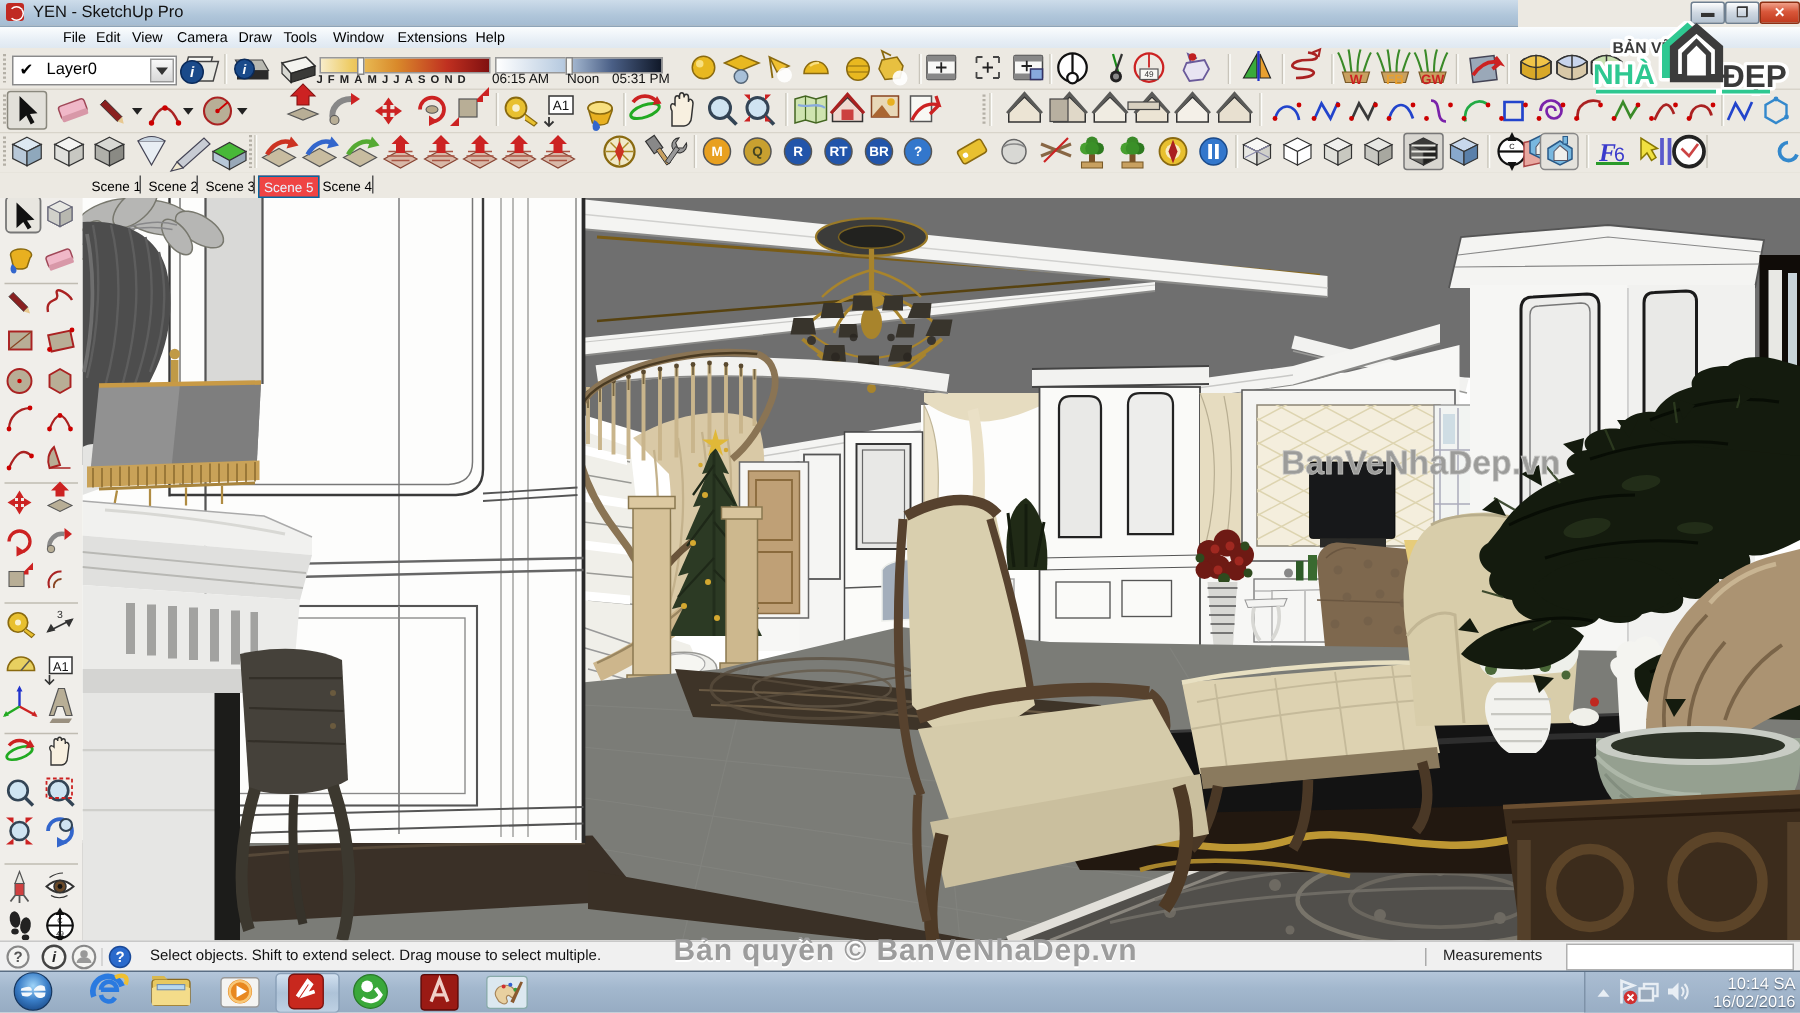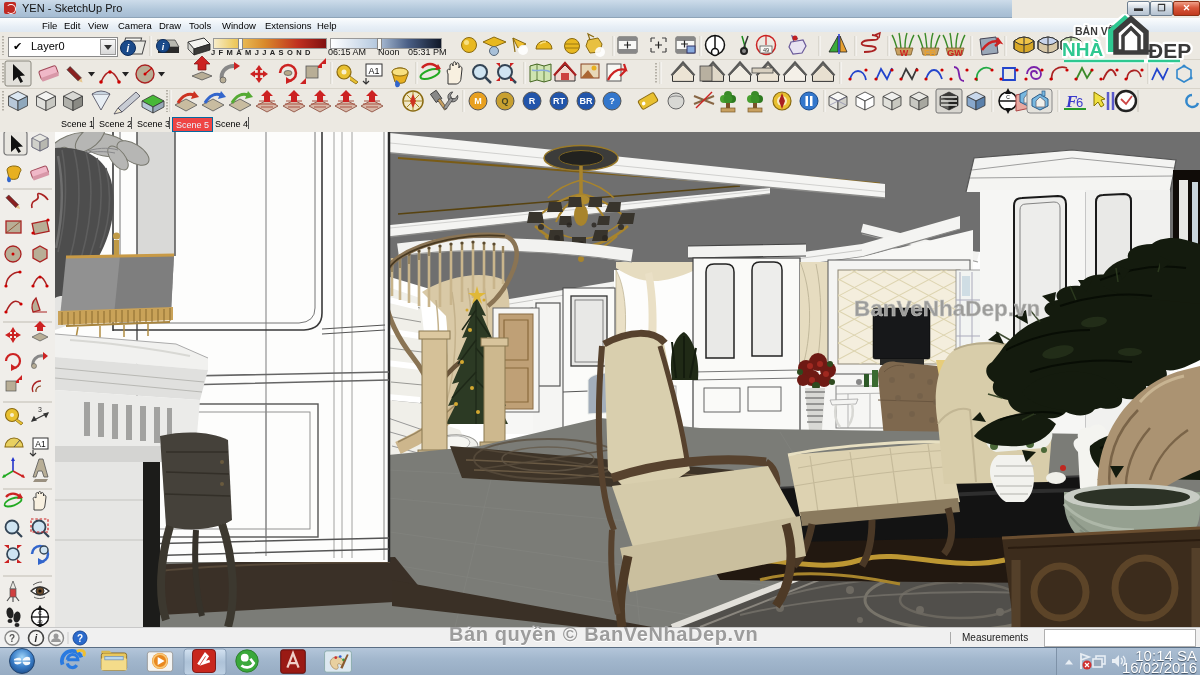--- a/index.html
+++ b/index.html
@@ -45,21 +45,21 @@
   #viewport{left:55px;top:132px;width:1145px;height:495px;background:#fff;}
   
   #statusbar{left:0;top:627px;width:1200px;height:20px;background:#f0f0f0;border-top:1px solid #c8c8c8;font-size:11px;}
   #statustext{position:absolute;left:100px;top:4px;color:#111;font-size:10px;}
   #banquyen{position:absolute;left:449px;top:-5px;color:#9c9c9c;font-size:20px;font-weight:bold;letter-spacing:0.6px;text-shadow:0 1px 0 #fff;}
   #measure{position:absolute;left:962px;top:4px;color:#222;font-size:10px;}
   #measurebox{position:absolute;left:1044px;top:1px;width:150px;height:16px;background:#fff;border:1px solid #b0b0b0;}
   
   #taskbar{left:0;top:647px;width:1200px;height:28px;background:linear-gradient(#b4c6da,#a2b7cd 40%,#96abc2);border-top:1px solid #5a6e84;}
   #tray{position:absolute;left:1056px;top:0;width:144px;height:28px;background:linear-gradient(#aabdd2,#98adc4);border-left:1px solid #7e92a8;}
-  #clock{position:absolute;right:4px;top:2px;color:#fff;font-size:15px;text-align:right;line-height:12px;text-shadow:0 1px 1px #3a4a5c;}
+  #clock{position:absolute;right:4px;top:2px;color:#fff;font-size:11px;text-align:right;line-height:12px;text-shadow:0 1px 1px #3a4a5c;}
   
   #logo{left:1062px;top:14px;width:138px;height:50px;}
 </style>
 </head>
 <body>
 
   <div id="titlebar" class="abs">
     <div class="ticon abs"></div>
     <div class="ttext abs">YEN - SketchUp Pro</div>
   </div>
@@ -1265,20 +1265,21 @@
       <text x="12" y="13.5" font-size="10" text-anchor="middle" fill="#555" font-weight="bold">?</text>
       <circle cx="36" cy="10" r="7.5" fill="#f4f4f2" stroke="#444" stroke-width="1.6"></circle>
       <text x="36" y="13.5" font-size="10" text-anchor="middle" fill="#222" font-weight="bold" font-style="italic">i</text>
       <circle cx="56" cy="10" r="7.5" fill="#f4f4f2" stroke="#888" stroke-width="1.4"></circle>
       <circle cx="56" cy="8" r="2.5" fill="#999"></circle>
       <path d="M51,14 a5,4 0 0,1 10,0 z" fill="#999"></path>
       <circle cx="80" cy="10" r="7" fill="#2a6acc" stroke="#1a4a9a" stroke-width="1"></circle>
       <text x="80" y="13.5" font-size="10" text-anchor="middle" fill="#fff" font-weight="bold">?</text>
       <line x1="68" y1="4" x2="68" y2="16" stroke="#ccc" stroke-width="1"></line>
     </svg>
+    <div id="statustext">Select objects. Shift to extend select. Drag mouse to select multiple.</div>
     <div id="banquyen">Bản quyền © BanVeNhaDep.vn</div>
     <div id="measure">Measurements</div>
     <div id="measurebox"></div>
     <div style="position:absolute;left:950px;top:4px;width:1px;height:12px;background:#aaa"></div>
   </div>
 
   <div id="taskbar" class="abs">
     <div id="tray">
       <div id="clock">10:14 SA<br>16/02/2016</div>
     </div>

